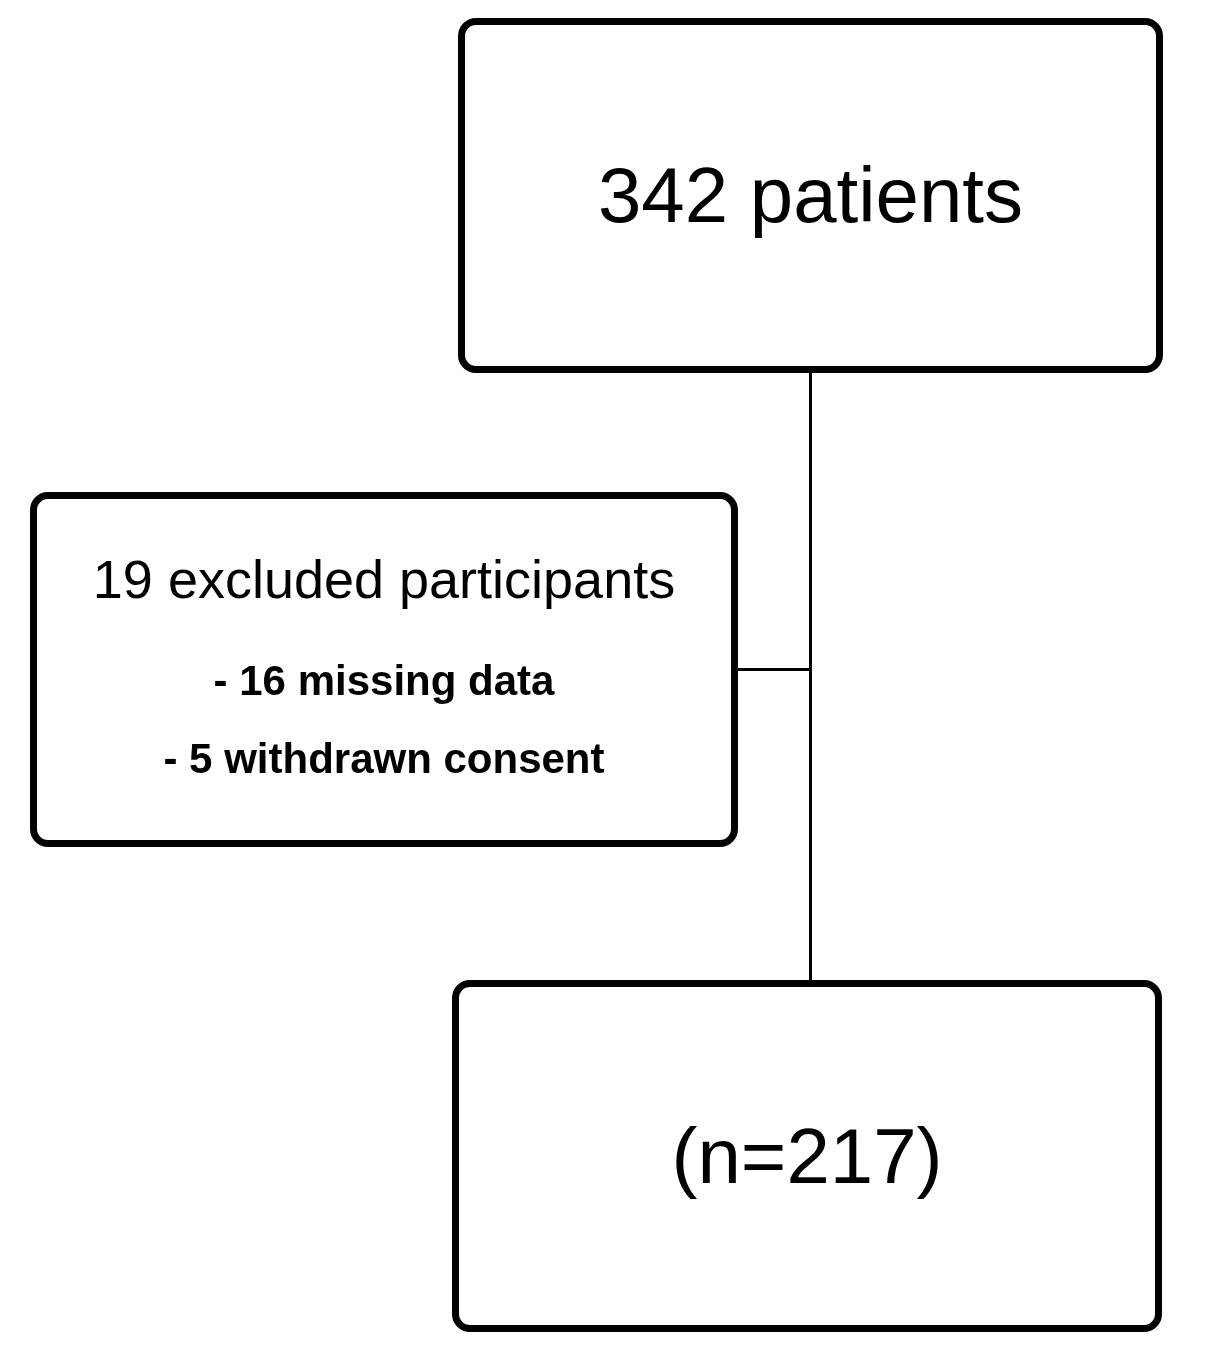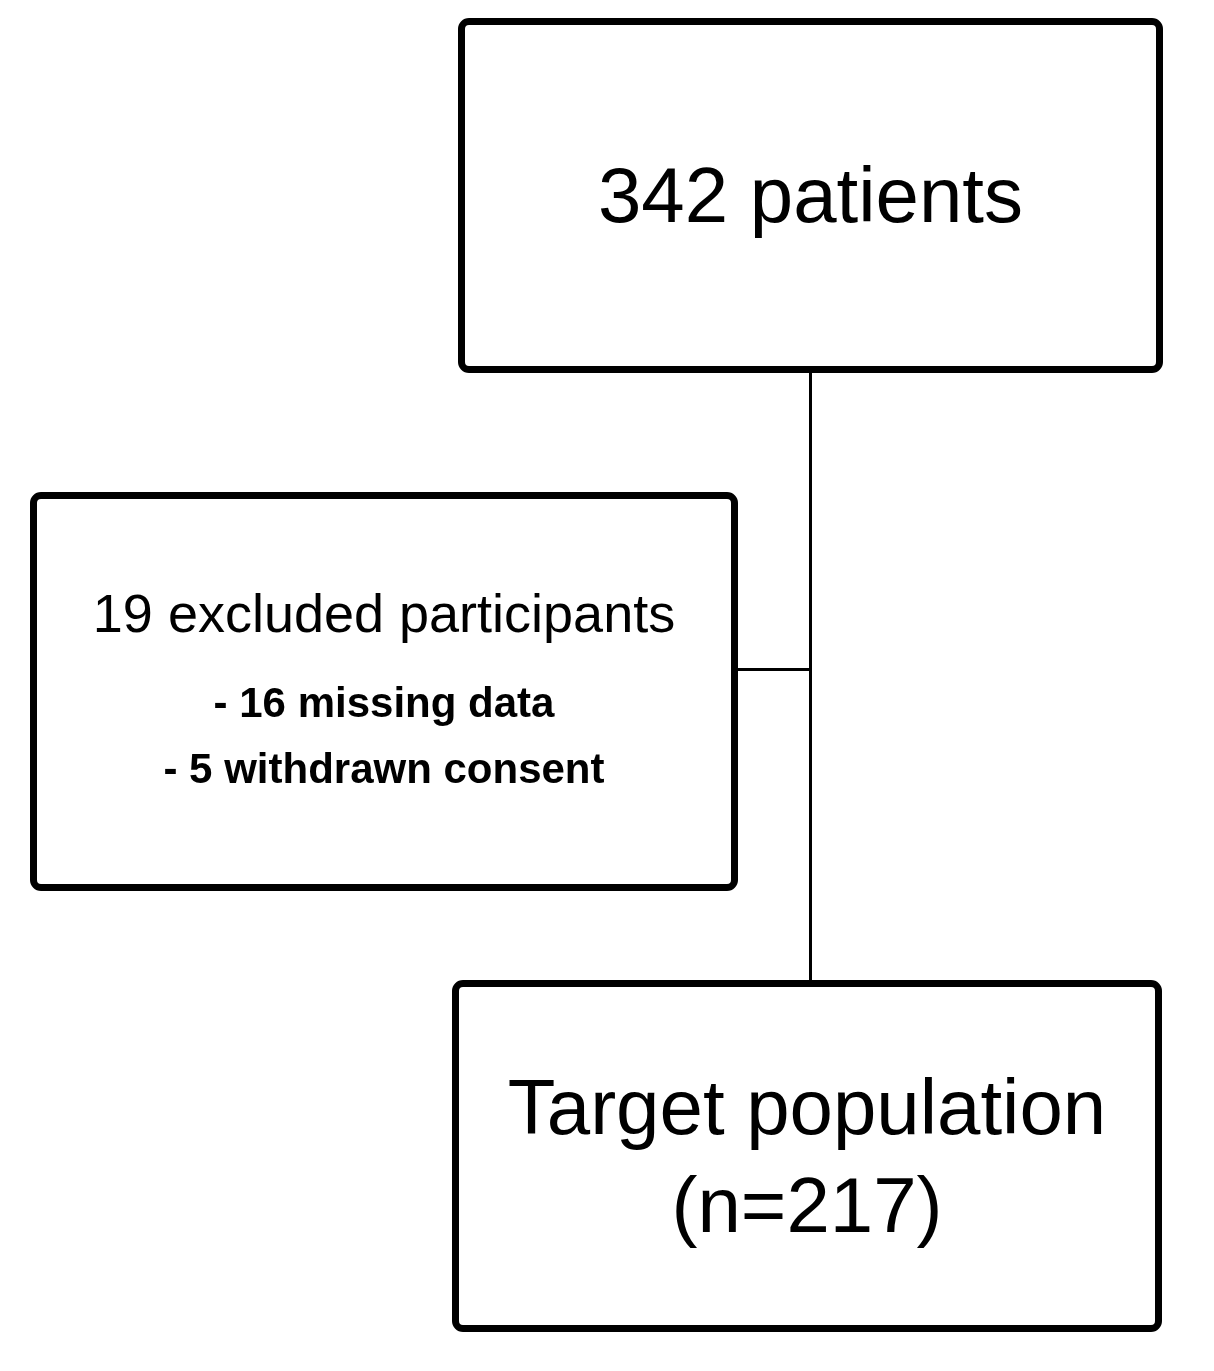--- a/index.html
+++ b/index.html
@@ -13,40 +13,41 @@
     height: 1371px;
     background: #ffffff;
     font-family: "Liberation Sans", sans-serif;
     color: #000000;
     overflow: hidden;
   }
   .box {
     position: absolute;
     box-sizing: border-box;
     border: 7px solid #000000;
-    border-radius: 11px;
+    border-radius: 18px;
     background: #ffffff;
     display: flex;
     flex-direction: column;
     align-items: center;
     justify-content: center;
     text-align: center;
     z-index: 2;
+    gap: 12px;
   }
   .box-screened {
     left: 458px;
     top: 18px;
     width: 705px;
     height: 355px;
   }
   .box-excluded {
     left: 30px;
     top: 492px;
     width: 708px;
-    height: 399px;
+    height: 355px;
   }
   .box-target {
     left: 452px;
     top: 980px;
     width: 710px;
     height: 352px;
   }
   .text-xl {
     font-size: 78px;
     line-height: 1.26;
@@ -95,17 +96,16 @@
   <div class="connector connector-vertical"></div>
   <div class="connector connector-horizontal"></div>
 
   <div class="box box-excluded">
     <div class="excluded-title">19 excluded participants</div>
     <div class="excluded-item">- 16 missing data</div>
     <div class="excluded-item">- 5 withdrawn consent</div>
   </div>
 
   <div class="box box-target">
-    <div class="text-xl">Target population</div>
     <div class="text-xl">(n=217)</div>
   </div>
 
 </div>
 
 </body></html>

